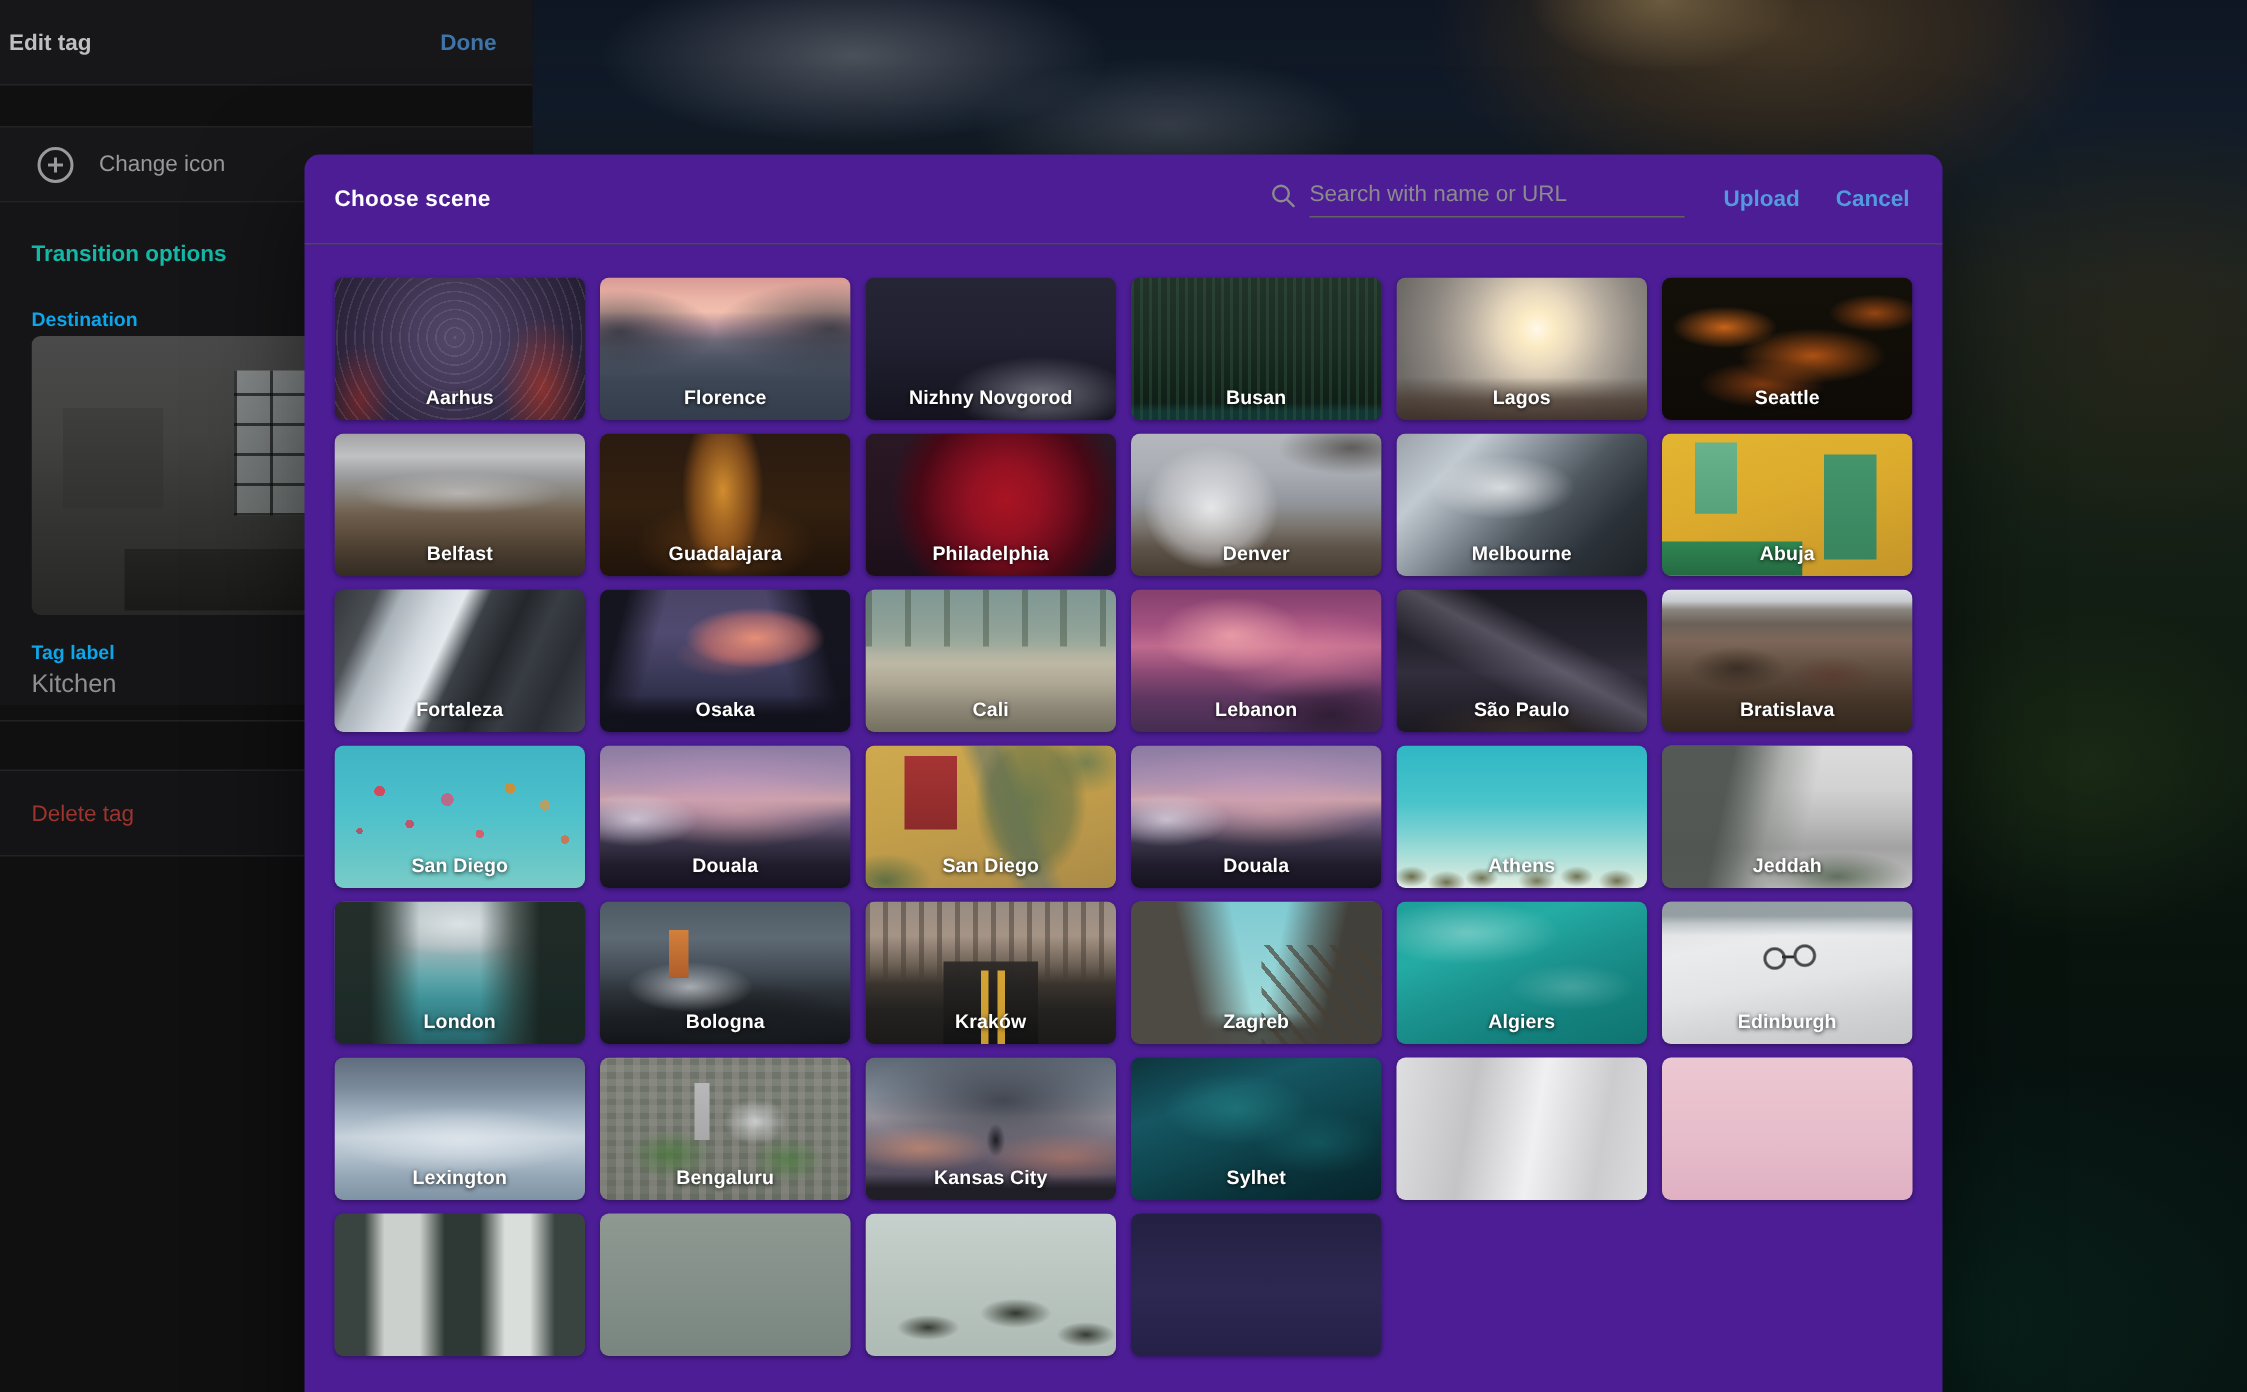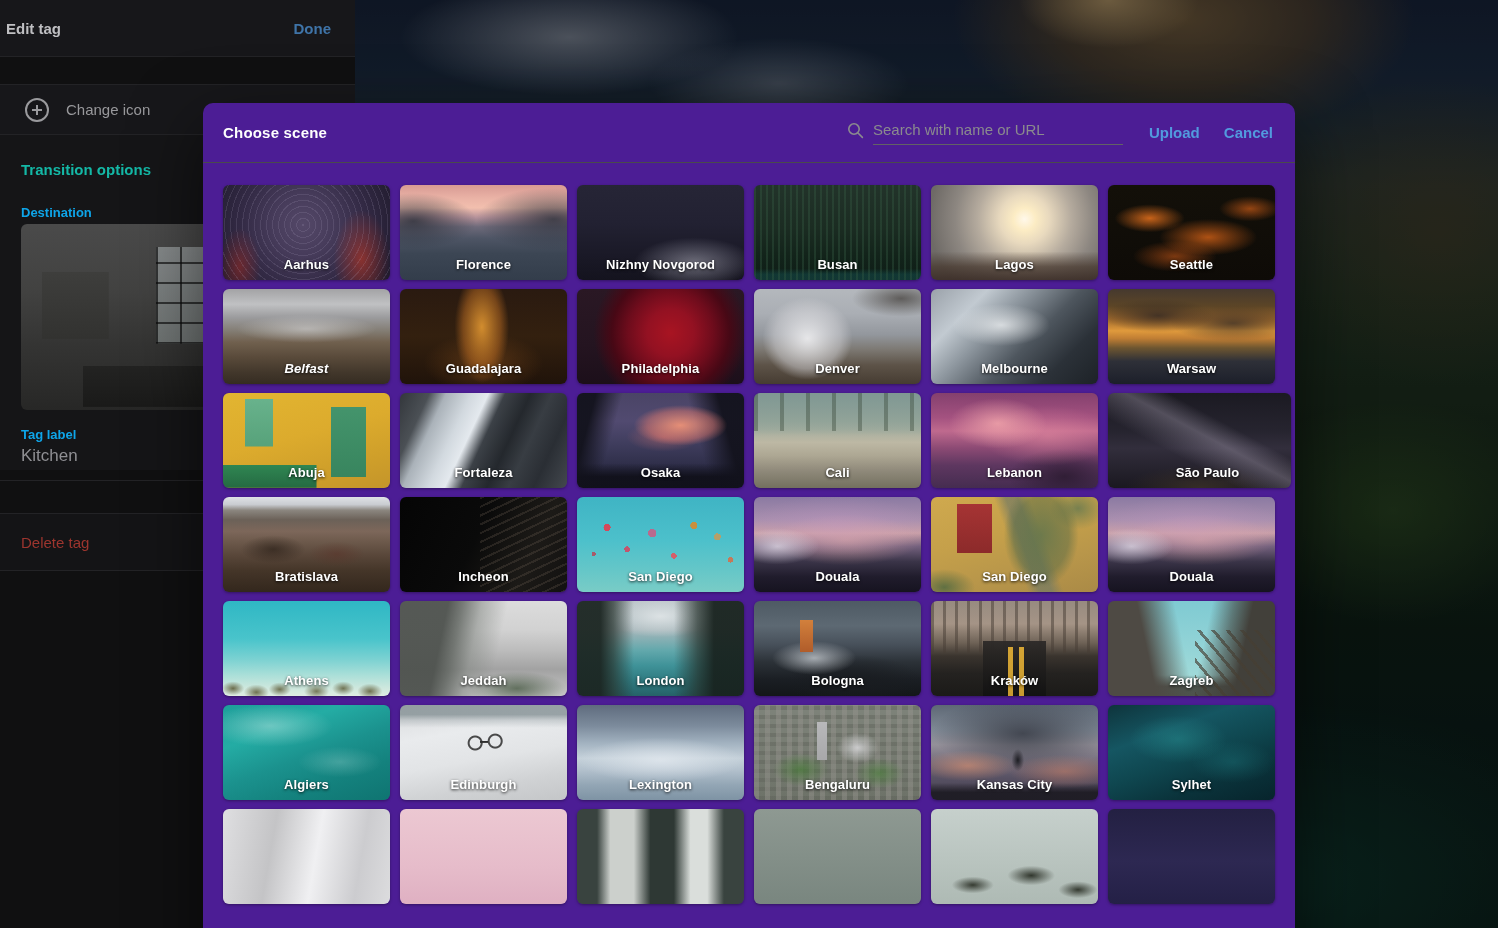--- a/index.html
+++ b/index.html
@@ -138,43 +138,40 @@
   </figure>
 
   <figure class="tile" style="background: linear-gradient(0deg, rgba(58, 44, 38, 0.9) 0%, rgba(70, 55, 45, 0.75) 14%, transparent 30%), radial-gradient(circle at 56% 36%, rgb(255, 248, 234) 0%, rgb(252, 236, 196) 10%, rgb(232, 217, 190) 22%, rgb(181, 171, 158) 42%, rgb(141, 135, 129) 62%, rgb(110, 106, 102) 85%);">
     <figcaption>Lagos</figcaption>
   </figure>
 
   <figure class="tile" style="background: radial-gradient(50px 20px at 25% 35%, rgba(245, 120, 30, 0.8), transparent 70%), radial-gradient(70px 26px at 60% 55%, rgba(240, 110, 25, 0.7), transparent 70%), radial-gradient(44px 18px at 85% 25%, rgba(235, 105, 25, 0.6), transparent 70%), radial-gradient(60px 22px at 40% 75%, rgba(230, 100, 25, 0.5), transparent 70%), linear-gradient(rgb(19, 16, 9) 0%, rgb(14, 11, 7) 100%);">
     <figcaption>Seattle</figcaption>
   </figure>
 
-  <figure class="tile" style="background: radial-gradient(100px 20px at 50% 42%, rgba(230, 230, 232, 0.5), transparent 70%), linear-gradient(rgb(163, 163, 165) 0%, rgb(192, 193, 195) 16%, rgb(155, 155, 157) 30%, rgb(131, 125, 116) 44%, rgb(112, 96, 78) 56%, rgb(89, 74, 58) 72%, rgb(66, 55, 43) 88%, rgb(53, 44, 34) 100%); font-style: italic;">
+  <figure class="tile" style="background: radial-gradient(100px 20px at 50% 42%, rgba(230, 230, 232, 0.5), transparent 70%), linear-gradient(rgb(163, 163, 165) 0%, rgb(192, 193, 195) 16%, rgb(155, 155, 157) 30%, rgb(131, 125, 116) 44%, rgb(112, 96, 78) 56%, rgb(89, 74, 58) 72%, rgb(66, 55, 43) 88%, rgb(53, 44, 34) 100%);">
     <figcaption>Belfast</figcaption>
   </figure>
 
   <figure class="tile" style="background: radial-gradient(34px 70px at 49% 40%, rgba(238, 160, 52, 0.85), rgba(190, 110, 35, 0.5) 55%, transparent 80%), radial-gradient(80px 40px at 50% 78%, rgba(120, 70, 25, 0.6), transparent 75%), linear-gradient(rgb(42, 26, 16) 0%, rgb(51, 32, 15) 50%, rgb(32, 19, 10) 100%);">
     <figcaption>Guadalajara</figcaption>
   </figure>
 
   <figure class="tile" style="background: radial-gradient(circle at 56% 46%, rgb(168, 20, 34) 0%, rgb(147, 17, 34) 22%, rgb(110, 12, 28) 40%, rgb(71, 8, 21) 55%, transparent 72%), linear-gradient(rgb(42, 24, 36) 0%, rgb(36, 20, 32) 60%, rgb(28, 15, 26) 100%); align-items: flex-end;">
     <figcaption>Philadelphia</figcaption>
   </figure>
 
   <figure class="tile" style="background: radial-gradient(70px 26px at 88% 10%, rgba(60, 55, 50, 0.7), transparent 70%), radial-gradient(60px 55px at 32% 52%, rgba(240, 240, 242, 0.9), rgba(210, 210, 214, 0.5) 55%, transparent 75%), linear-gradient(rgb(180, 184, 189) 0%, rgb(170, 174, 180) 26%, rgb(147, 151, 157) 48%, rgb(124, 120, 114) 64%, rgb(93, 83, 72) 80%, rgb(70, 60, 50) 100%);">
     <figcaption>Denver</figcaption>
   </figure>
 
   <figure class="tile" style="background: radial-gradient(70px 30px at 42% 38%, rgba(235, 238, 240, 0.8), transparent 70%), linear-gradient(135deg, rgb(154, 161, 169) 0%, rgb(194, 202, 209) 22%, rgb(142, 151, 159) 38%, rgb(78, 86, 94) 58%, rgb(43, 49, 56) 78%, rgb(29, 34, 39) 100%);">
     <figcaption>Melbourne</figcaption>
   </figure>
 
-  <figure class="tile" style="background: radial-gradient(80px 24px at 30% 28%, rgba(50, 40, 35, 0.8), transparent 70%), radial-gradient(90px 26px at 75% 36%, rgba(55, 45, 38, 0.75), transparent 70%), linear-gradient(rgb(69, 57, 47) 0%, rgb(92, 69, 38) 18%, rgb(160, 106, 44) 32%, rgb(224, 154, 60) 44%, rgb(192, 126, 52) 52%, rgb(110, 86, 48) 62%, rgb(46, 48, 56) 76%, rgb(28, 31, 42) 100%);">
-    <figcaption>Warsaw</figcaption>
-  </figure>
 
   <figure class="tile" style="background: linear-gradient(rgb(47, 134, 82), rgb(37, 106, 66)) 0% 100% / 56% 24% no-repeat, linear-gradient(rgb(104, 178, 140), rgb(87, 162, 122)) 16% 12% / 17% 50% no-repeat, linear-gradient(rgb(68, 148, 108), rgb(56, 133, 94)) 82% 55% / 21% 74% no-repeat, linear-gradient(165deg, rgb(226, 181, 49) 0%, rgb(220, 171, 45) 45%, rgb(207, 159, 42) 75%, rgb(196, 149, 42) 100%);">
     <figcaption>Abuja</figcaption>
   </figure>
 
   <figure class="tile" style="background: linear-gradient(115deg, rgb(51, 55, 60) 0%, rgb(75, 80, 85) 14%, rgb(170, 178, 185) 22%, rgb(210, 217, 223) 34%, rgb(228, 233, 238) 42%, rgb(60, 65, 71) 50%, rgb(36, 40, 45) 62%, rgb(56, 61, 67) 72%, rgb(42, 46, 52) 84%, rgb(67, 72, 78) 100%);">
     <figcaption>Fortaleza</figcaption>
   </figure>
 
   <figure class="tile" style="background: radial-gradient(60px 26px at 62% 34%, rgba(245, 150, 120, 0.9), rgba(220, 120, 110, 0.5) 55%, transparent 78%), radial-gradient(50px 20px at 52% 46%, rgba(200, 110, 110, 0.5), transparent 75%), linear-gradient(105deg, rgba(18, 18, 28, 0.95) 0px, rgba(18, 18, 28, 0.95) 10%, transparent 24%), linear-gradient(255deg, rgba(18, 18, 28, 0.95) 0px, rgba(18, 18, 28, 0.95) 14%, transparent 30%), linear-gradient(0deg, rgba(15, 15, 24, 0.9) 0px, rgba(15, 15, 24, 0.9) 12%, transparent 26%), linear-gradient(rgb(74, 68, 102) 0%, rgb(81, 74, 112) 30%, rgb(62, 60, 92) 55%, rgb(44, 44, 70) 80%, rgb(34, 34, 56) 100%);">
@@ -182,31 +179,28 @@
   </figure>
 
   <figure class="tile" style="background: repeating-linear-gradient(90deg, rgba(55, 70, 55, 0.4) 0px, rgba(55, 70, 55, 0.4) 4px, transparent 4px, transparent 26px) 0px 0px / 100% 40% no-repeat, linear-gradient(rgba(126, 150, 146, 0.9) 0%, rgba(140, 160, 150, 0.7) 30%, transparent 45%), linear-gradient(rgb(140, 162, 156) 0%, rgb(165, 174, 159) 38%, rgb(189, 184, 164) 52%, rgb(173, 167, 147) 66%, rgb(143, 137, 122) 82%, rgb(115, 112, 95) 100%);">
     <figcaption>Cali</figcaption>
   </figure>
 
   <figure class="tile" style="background: radial-gradient(70px 36px at 40% 32%, rgba(244, 168, 172, 0.8), transparent 70%), radial-gradient(90px 40px at 70% 45%, rgba(230, 140, 160, 0.5), transparent 75%), radial-gradient(80px 40px at 80% 88%, rgba(40, 25, 45, 0.8), transparent 70%), linear-gradient(rgb(132, 64, 110) 0%, rgb(164, 82, 128) 26%, rgb(191, 106, 142) 40%, rgb(140, 74, 116) 58%, rgb(94, 55, 96) 76%, rgb(69, 44, 80) 100%);">
     <figcaption>Lebanon</figcaption>
   </figure>
 
-  <figure class="tile" style="background: linear-gradient(28deg, transparent 36%, rgba(185, 175, 195, 0.22) 48%, rgba(200, 190, 210, 0.3) 54%, transparent 66%), radial-gradient(100px 30px at 50% 100%, rgba(60, 50, 40, 0.8), transparent 75%), linear-gradient(rgb(27, 26, 34) 0%, rgb(38, 36, 47) 40%, rgb(50, 46, 60) 58%, rgb(26, 24, 32) 100%); padding-left: 16px;">
+  <figure class="tile" style="background: linear-gradient(28deg, transparent 36%, rgba(185, 175, 195, 0.22) 48%, rgba(200, 190, 210, 0.3) 54%, transparent 66%), radial-gradient(100px 30px at 50% 100%, rgba(60, 50, 40, 0.8), transparent 75%), linear-gradient(rgb(27, 26, 34) 0%, rgb(38, 36, 47) 40%, rgb(50, 46, 60) 58%, rgb(26, 24, 32) 100%);">
     <figcaption>São Paulo</figcaption>
   </figure>
 
   <figure class="tile" style="background: radial-gradient(46px 20px at 30% 55%, rgba(35, 25, 18, 0.6), transparent 70%), radial-gradient(40px 18px at 68% 60%, rgba(90, 50, 40, 0.5), transparent 70%), linear-gradient(rgb(223, 226, 230) 0%, rgb(201, 204, 209) 8%, rgb(139, 134, 127) 14%, rgb(107, 97, 88) 24%, rgb(125, 103, 90) 36%, rgb(107, 88, 74) 48%, rgb(88, 70, 57) 62%, rgb(68, 53, 40) 78%, rgb(51, 39, 29) 100%);">
     <figcaption>Bratislava</figcaption>
   </figure>
 
-  <figure class="tile" style="background: repeating-linear-gradient(155deg, rgba(105, 92, 80, 0.28) 0px, rgba(105, 92, 80, 0.28) 2px, transparent 2px, transparent 8px) 100% 0px / 52% 100% no-repeat, linear-gradient(115deg, rgb(5, 5, 5) 0%, rgb(10, 10, 10) 45%, rgb(20, 19, 17) 60%, rgb(28, 26, 23) 75%, rgb(18, 17, 16) 100%);">
-    <figcaption>Incheon</figcaption>
-  </figure>
 
   <figure class="tile" style="background: radial-gradient(5px at 18% 32%, rgb(212, 73, 92) 0px, rgb(212, 73, 92) 70%, transparent 72%), radial-gradient(4px at 30% 55%, rgb(194, 85, 110) 0px, rgb(194, 85, 110) 70%, transparent 72%), radial-gradient(6px at 45% 38%, rgb(184, 106, 142) 0px, rgb(184, 106, 142) 70%, transparent 72%), radial-gradient(4px at 58% 62%, rgb(212, 96, 106) 0px, rgb(212, 96, 106) 70%, transparent 72%), radial-gradient(5px at 70% 30%, rgb(200, 144, 62) 0px, rgb(200, 144, 62) 70%, transparent 72%), radial-gradient(5px at 84% 42%, rgb(181, 160, 106) 0px, rgb(181, 160, 106) 70%, transparent 72%), radial-gradient(3px at 10% 60%, rgb(168, 90, 106) 0px, rgb(168, 90, 106) 70%, transparent 72%), radial-gradient(4px at 92% 66%, rgb(196, 122, 90) 0px, rgb(196, 122, 90) 70%, transparent 72%), linear-gradient(rgb(63, 180, 196) 0%, rgb(76, 192, 203) 45%, rgb(99, 198, 200) 75%, rgb(121, 204, 198) 100%);">
     <figcaption>San Diego</figcaption>
   </figure>
 
   <figure class="tile" style="background: radial-gradient(60px 26px at 14% 52%, rgba(235, 230, 240, 0.7), transparent 70%), radial-gradient(120px 40px at 50% 30%, rgba(190, 150, 190, 0.5), transparent 75%), radial-gradient(100px 34px at 55% 45%, rgba(235, 175, 165, 0.55), transparent 75%), linear-gradient(rgb(139, 122, 162) 0%, rgb(169, 143, 174) 24%, rgb(202, 160, 168) 38%, rgb(116, 97, 126) 52%, rgb(58, 52, 72) 68%, rgb(32, 28, 44) 84%, rgb(22, 19, 32) 100%);">
     <figcaption>Douala</figcaption>
   </figure>
 
   <figure class="tile" style="background: linear-gradient(rgb(166, 52, 52), rgb(140, 42, 42)) 20% 16% / 21% 52% no-repeat, radial-gradient(50px 70px at 66% 40%, rgba(96, 116, 76, 0.85), rgba(86, 106, 70, 0.5) 55%, transparent 75%), radial-gradient(40px 30px at 88% 12%, rgba(100, 120, 80, 0.8), transparent 70%), radial-gradient(44px 26px at 8% 95%, rgba(80, 105, 65, 0.85), transparent 70%), linear-gradient(70deg, transparent 48%, rgba(120, 124, 98, 0.75) 54%, rgba(120, 124, 98, 0.75) 60%, transparent 66%), linear-gradient(165deg, rgb(207, 169, 78) 0%, rgb(197, 160, 74) 40%, rgb(184, 150, 74) 70%, rgb(170, 138, 70) 100%);">

